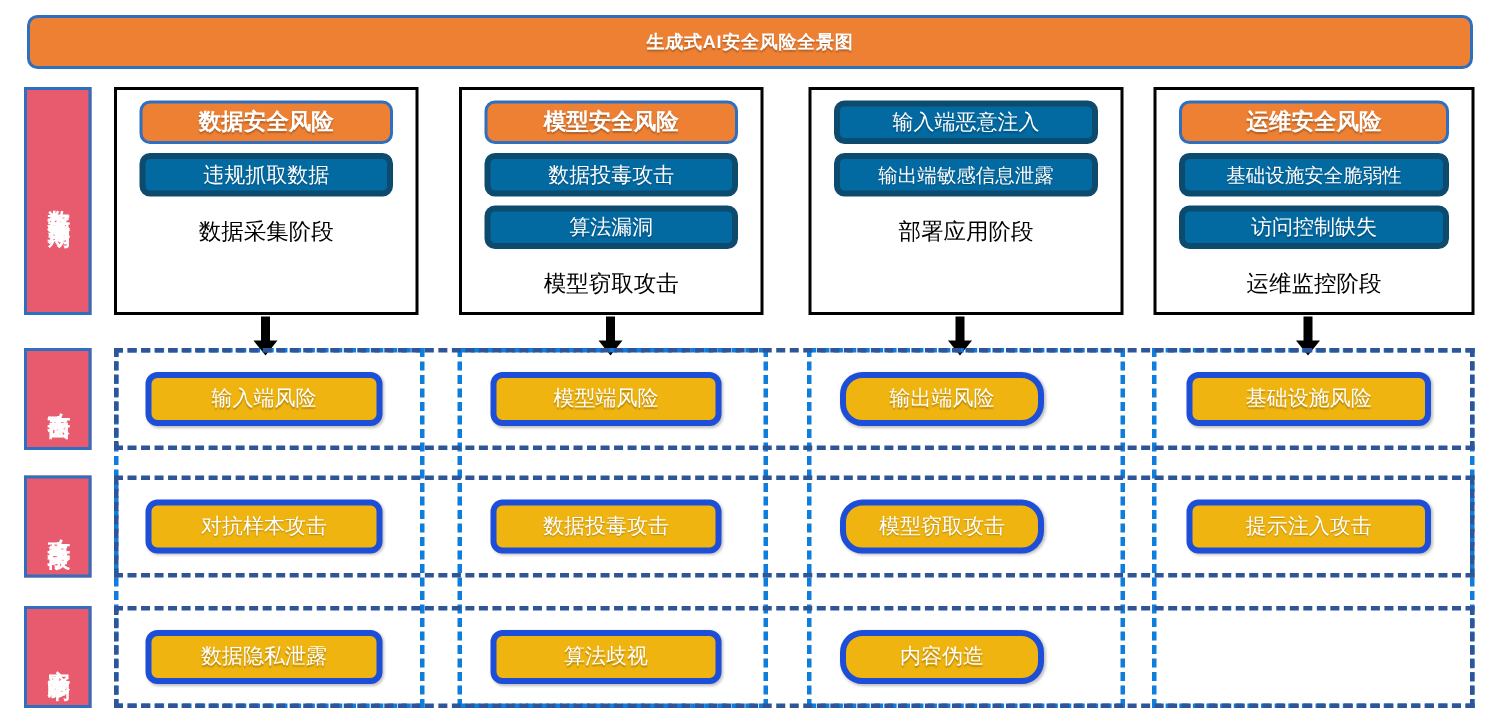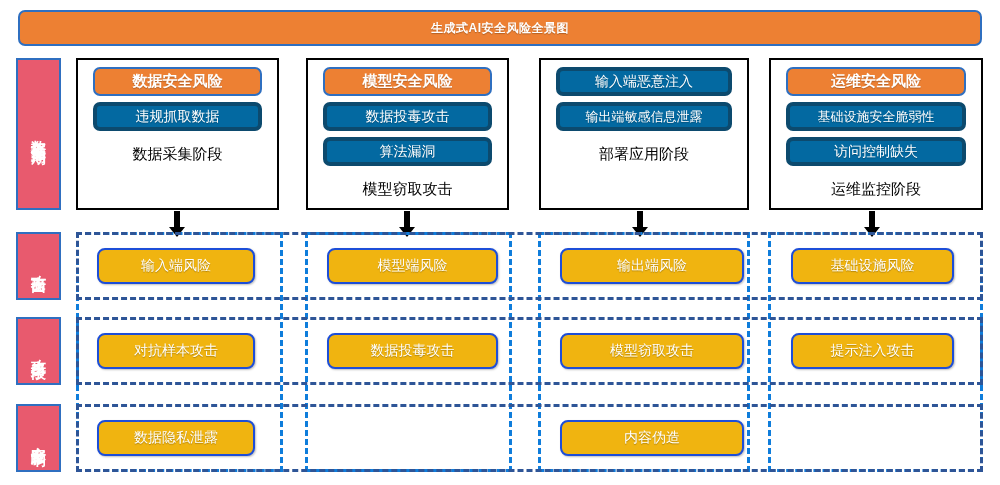--- a/index.html
+++ b/index.html
@@ -166,34 +166,34 @@
   }
   .rg-1 { top: 232px; }
   .rg-2 { top: 317px; }
   .rg-3 { top: 404px; }
 
   
   .cell {
     position: absolute;
     height: 36px;
     background: #f0b410;
-    border: 2px solid #1d4ed8;
+    border: 4px solid #1d4ed8;
     border-radius: 8px;
     box-sizing: border-box;
     display: flex;
     align-items: center;
     justify-content: center;
     color: #ffffff;
     font-size: 14px;
     text-shadow: 0 1px 1px rgba(0,0,0,0.28);
     box-shadow: 1px 1px 2px rgba(0,0,0,0.25);
   }
   .c1 { left: 97px;  width: 158px; }
-  .c2 { left: 327px; width: 171px; }
-  .c3 { left: 560px; width: 184px; }
+  .c2 { left: 327px; width: 154px; }
+  .c3 { left: 560px; width: 136px; border-radius: 15px; }
   .c4 { left: 791px; width: 163px; }
   .r1 { top: 248px; }
   .r2 { top: 333px; }
   .r3 { top: 420px; }
 </style>
 </head>
 <body>
 
 <div id="canvas">
 
@@ -260,15 +260,16 @@
   <div class="cell c2 r1">模型端风险</div>
   <div class="cell c3 r1">输出端风险</div>
   <div class="cell c4 r1">基础设施风险</div>
 
   <div class="cell c1 r2">对抗样本攻击</div>
   <div class="cell c2 r2">数据投毒攻击</div>
   <div class="cell c3 r2">模型窃取攻击</div>
   <div class="cell c4 r2">提示注入攻击</div>
 
   <div class="cell c1 r3">数据隐私泄露</div>
+  <div class="cell c2 r3">算法歧视</div>
   <div class="cell c3 r3">内容伪造</div>
 
 </div>
 
 </body></html>

